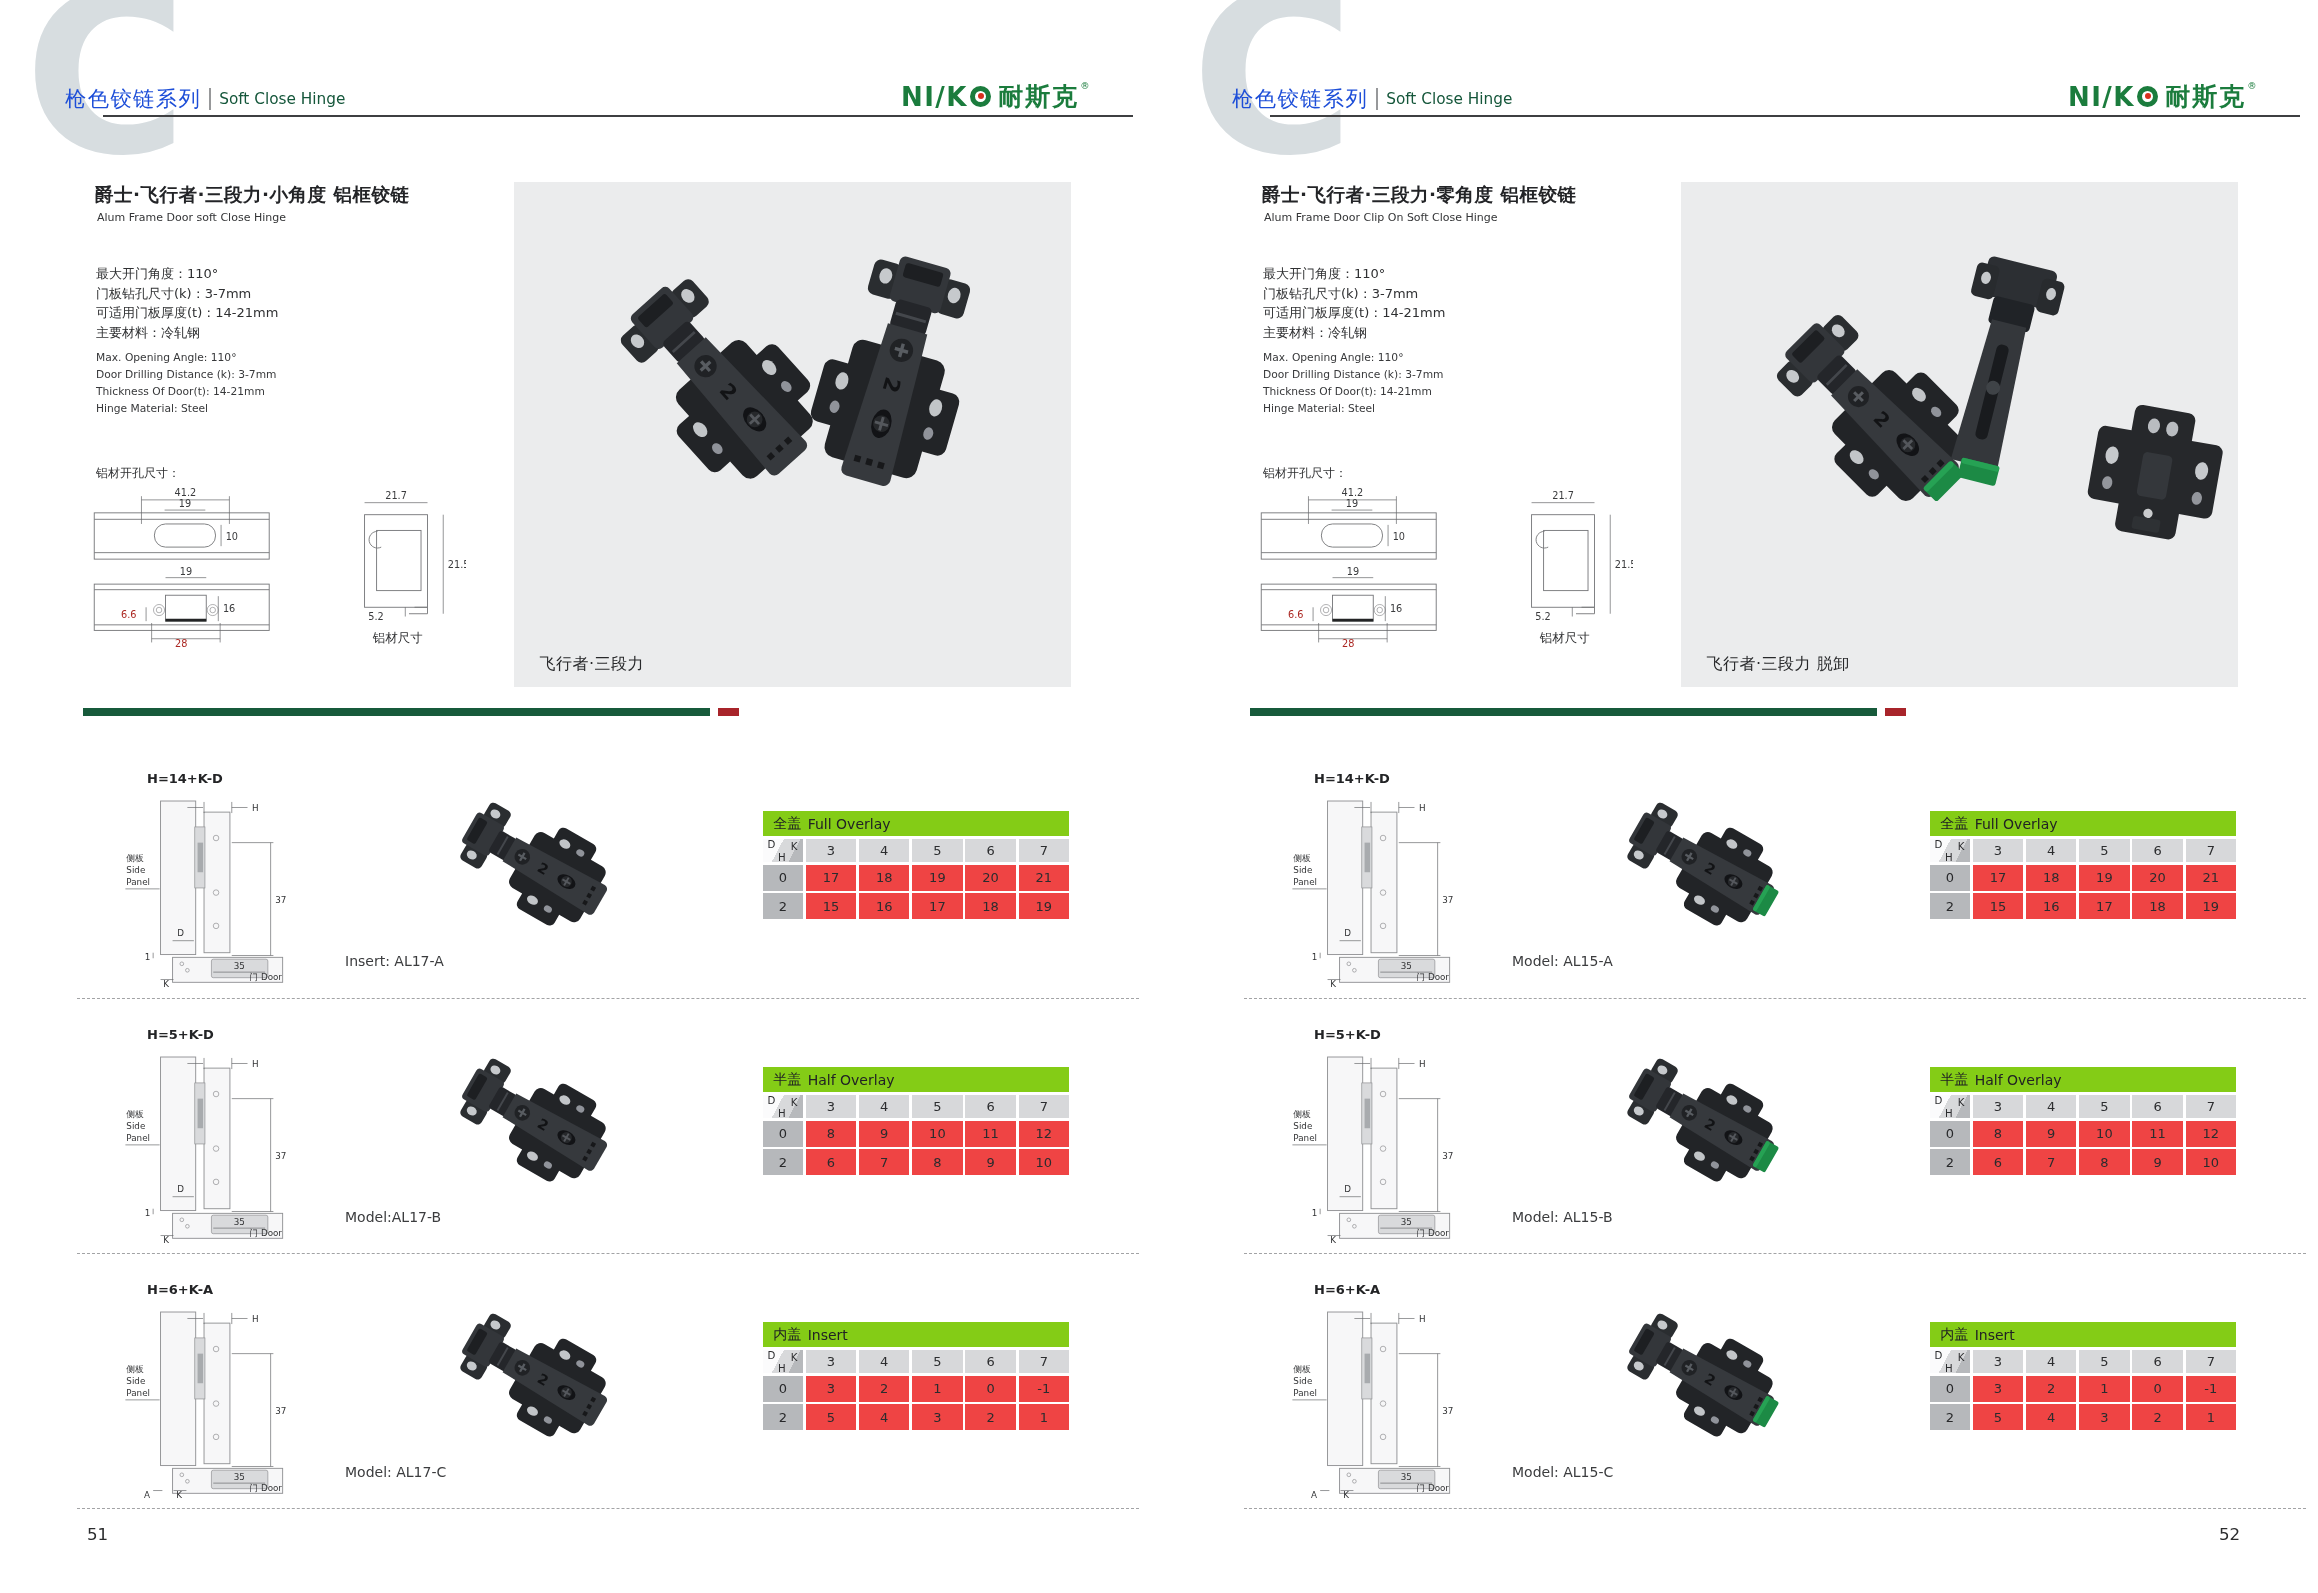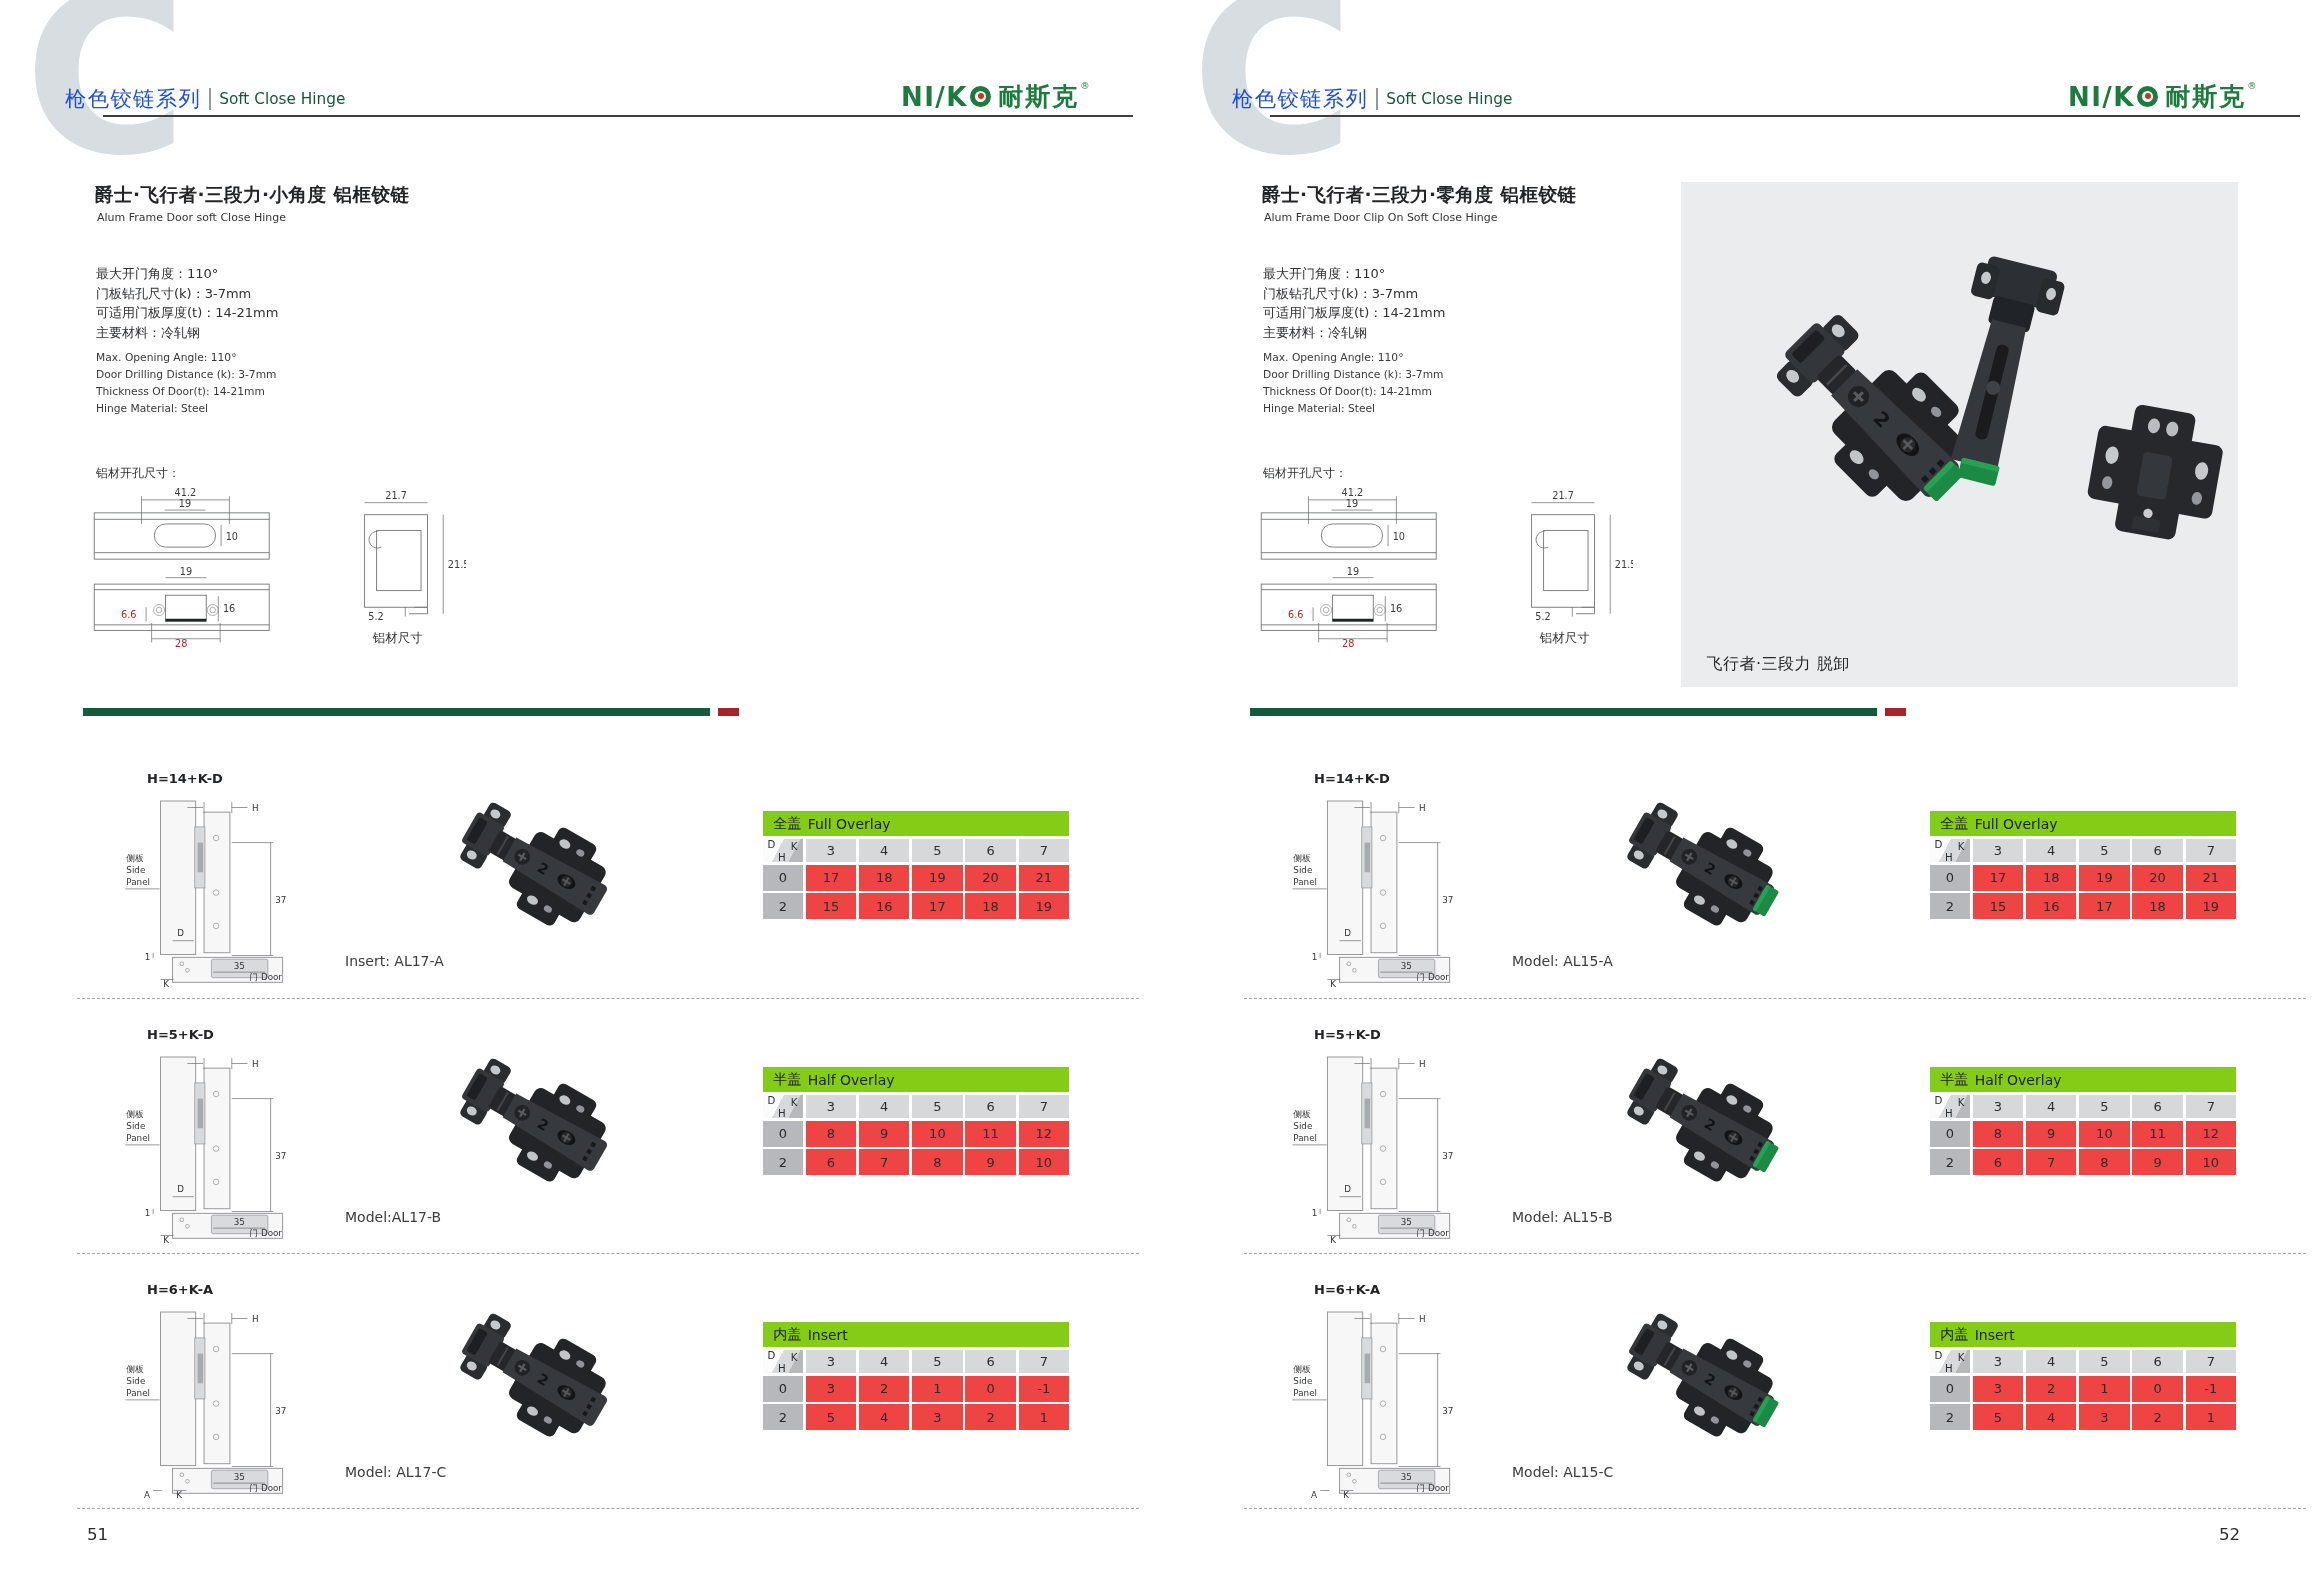--- a/index.html
+++ b/index.html
@@ -287,20 +287,27 @@
     <div>Max. Opening Angle: 110°</div>
     <div>Door Drilling Distance (k): 3-7mm</div>
     <div>Thickness Of Door(t): 14-21mm</div>
     <div>Hinge Material: Steel</div>
   </div>
   <div class="drill-label">铝材开孔尺寸：</div>
   <svg class="dims-svg" viewBox="0 0 810 350">
       <use href="#g-dims"></use>
     </svg>
 
+  <div class="photo-box">
+    <svg class="photo-svg" viewBox="0 0 1200 1085">
+      <use href="#g-hinge" transform="translate(170,350) rotate(-42)"></use>
+      <use href="#g-hinge" transform="translate(740,120) rotate(16) scale(1.05)"></use>
+    </svg>
+    <div class="photo-caption">飞行者·三段力</div>
+  </div>
   <div class="bar-green"></div>
   <div class="bar-red"></div>
 
   <div class="row" style="top:767px">
     <div class="formula">H=14+K-D</div>
     <svg class="dia" viewBox="0 0 400 430">
         <use href="#g-dia-std"></use>
       </svg>
     <svg class="photo-sm" viewBox="0 0 660 430">
         <use href="#g-hinge" transform="translate(155,210) rotate(-60) scale(0.7)"></use>

